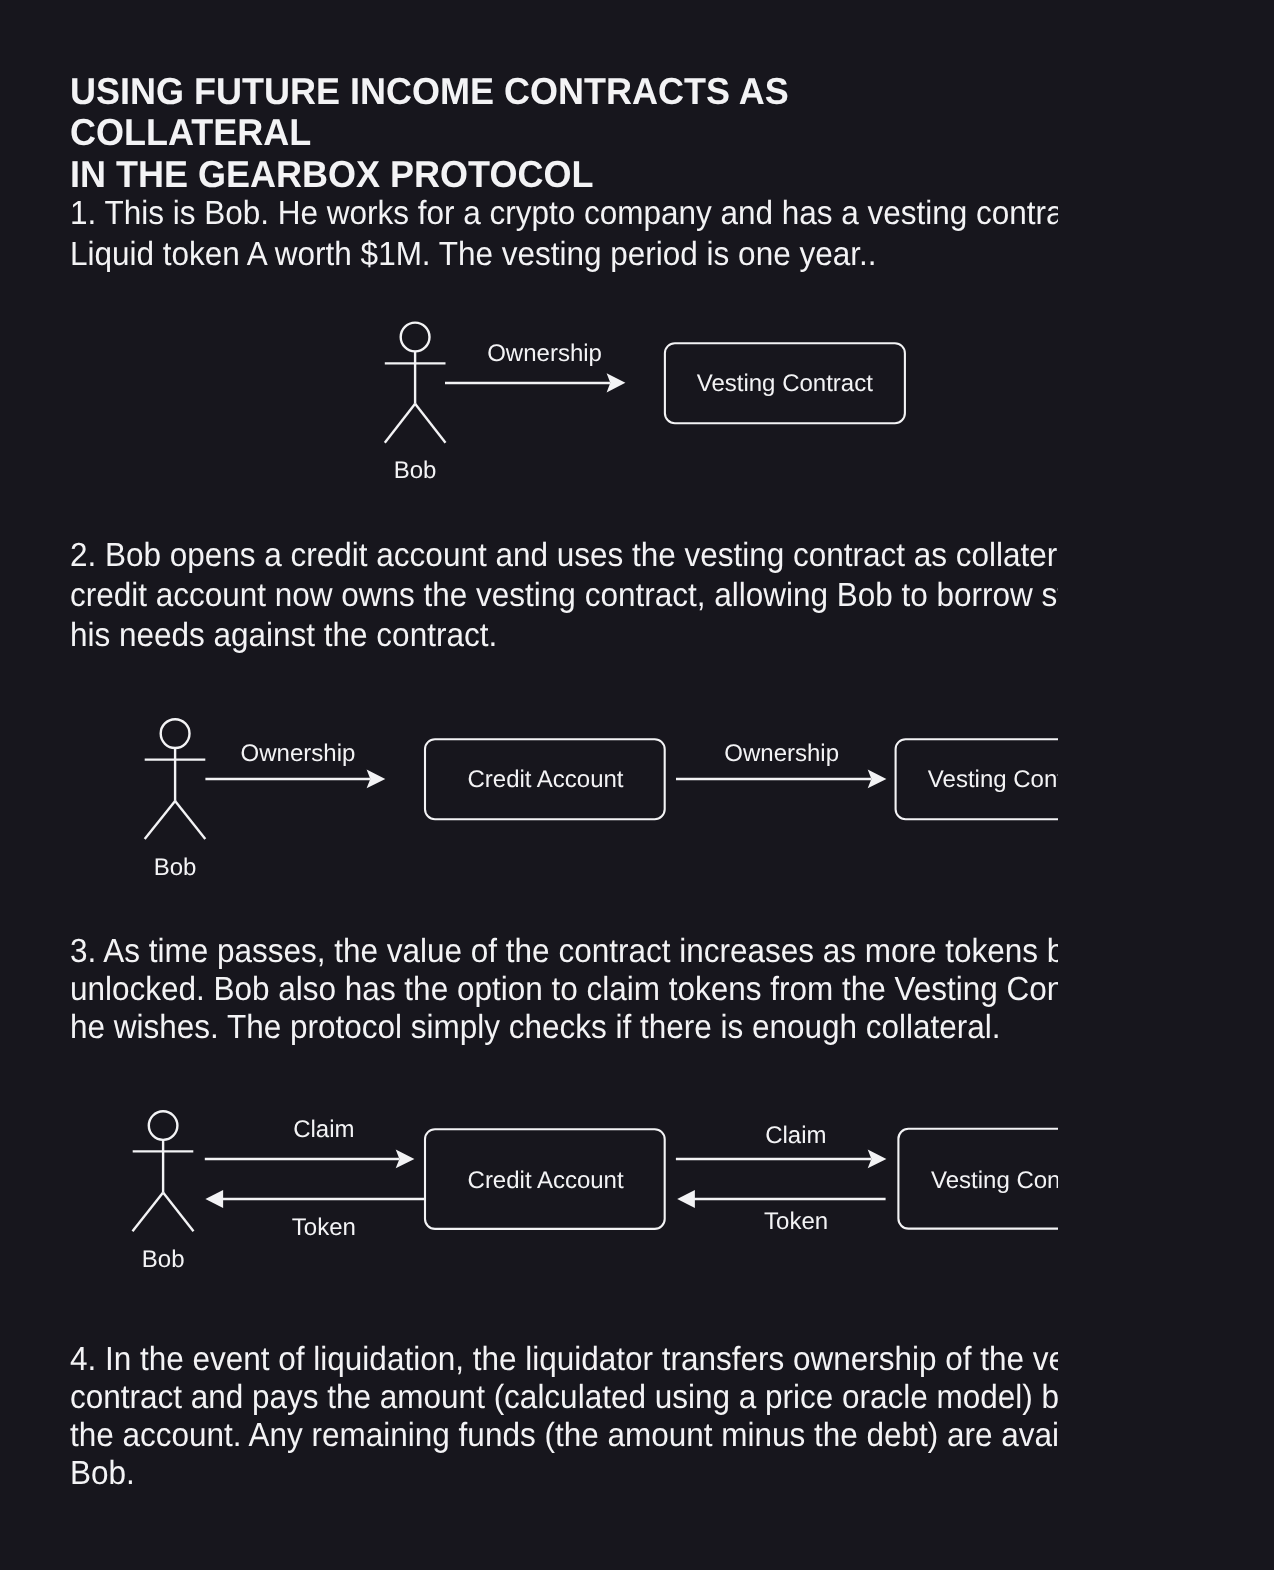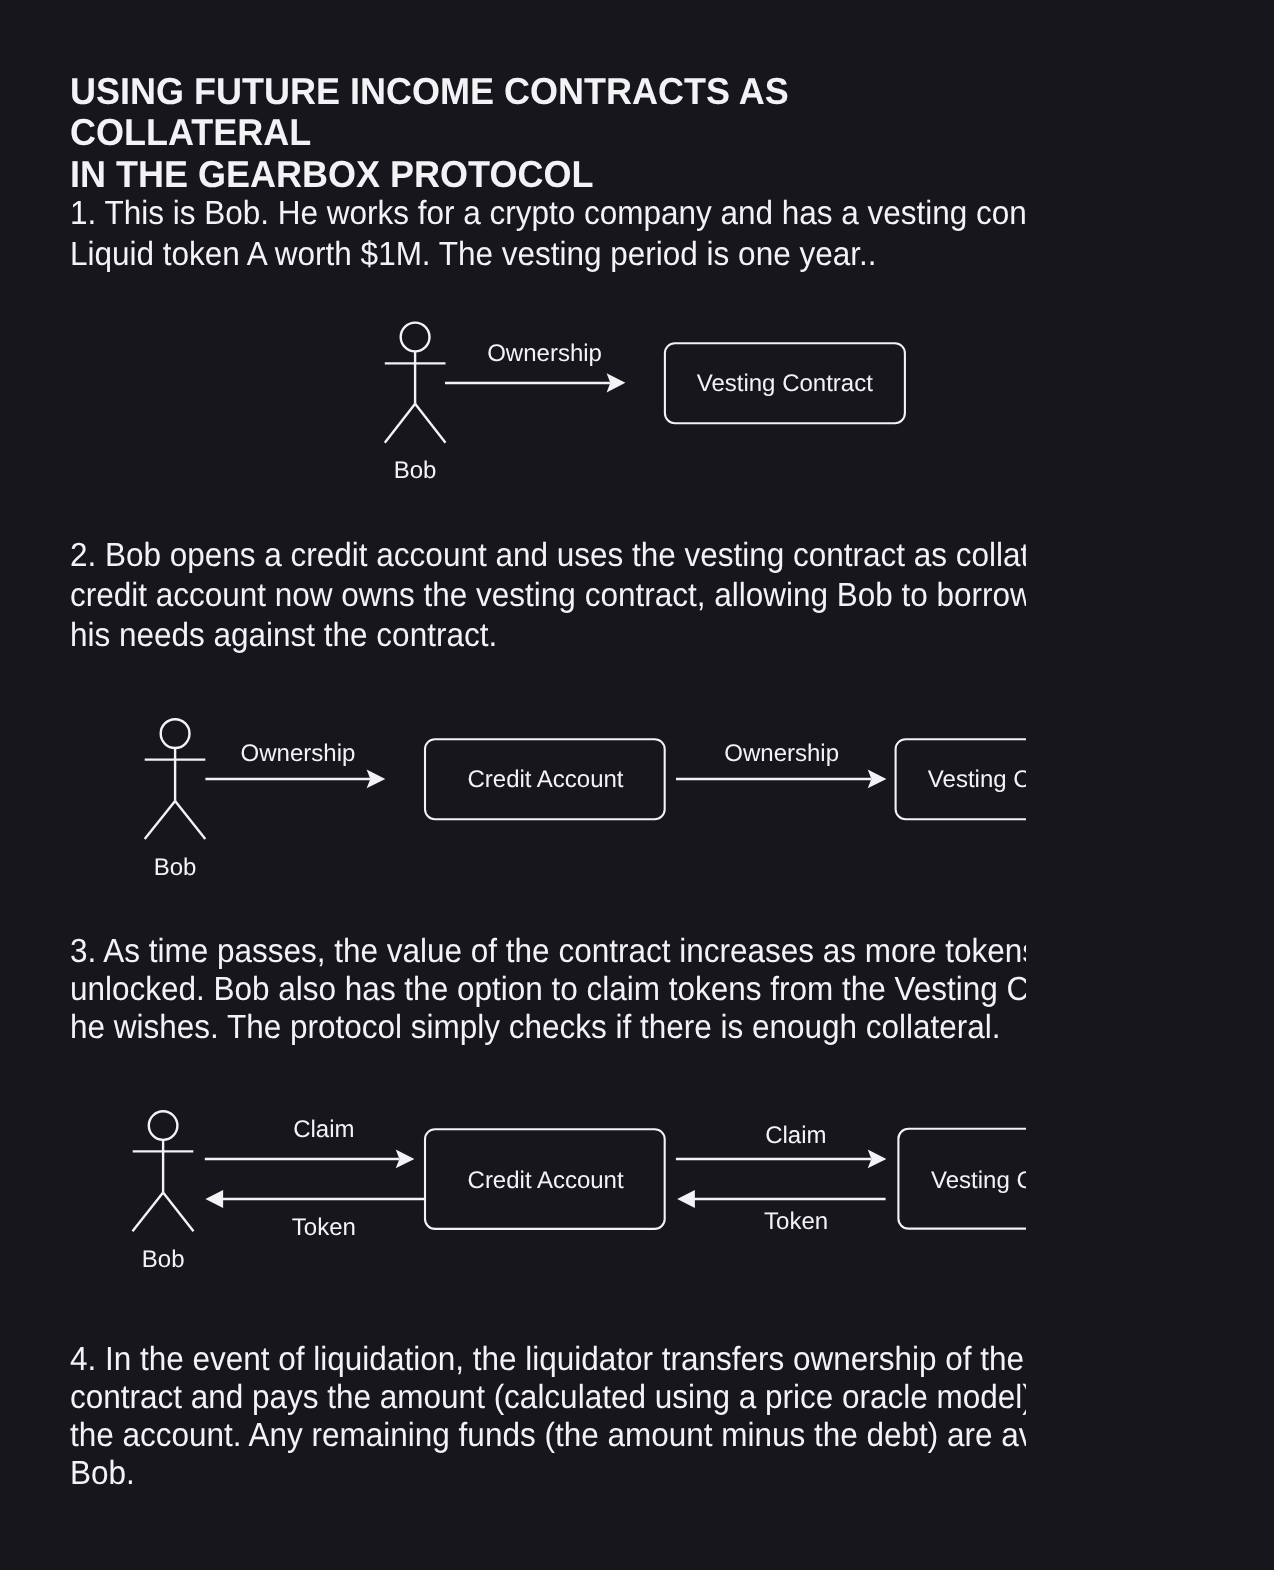--- a/index.html
+++ b/index.html
@@ -6,21 +6,21 @@
   html,body{margin:0;padding:0;}
   body{
     width:1274px;height:1570px;
     background:#17161d;
     color:#f2f2f4;
     font-family:"Liberation Sans",sans-serif;
     -webkit-font-smoothing:antialiased;
     text-rendering:geometricPrecision;
     overflow:hidden;
   }
-  .page{position:relative;width:1026px;height:1570px;overflow:hidden;}
+  .page{position:relative;width:1026px;height:1570px;overflow:hidden;padding-left:32px;}
   .title{
     position:absolute;left:70px;top:70.5px;
     font-size:37.5px;font-weight:bold;line-height:41.8px;
     white-space:pre-line;
     color:#f3f3f5;
     transform:scaleX(0.96);
     transform-origin:0 0;
   }
   .para{
     position:absolute;left:70px;

